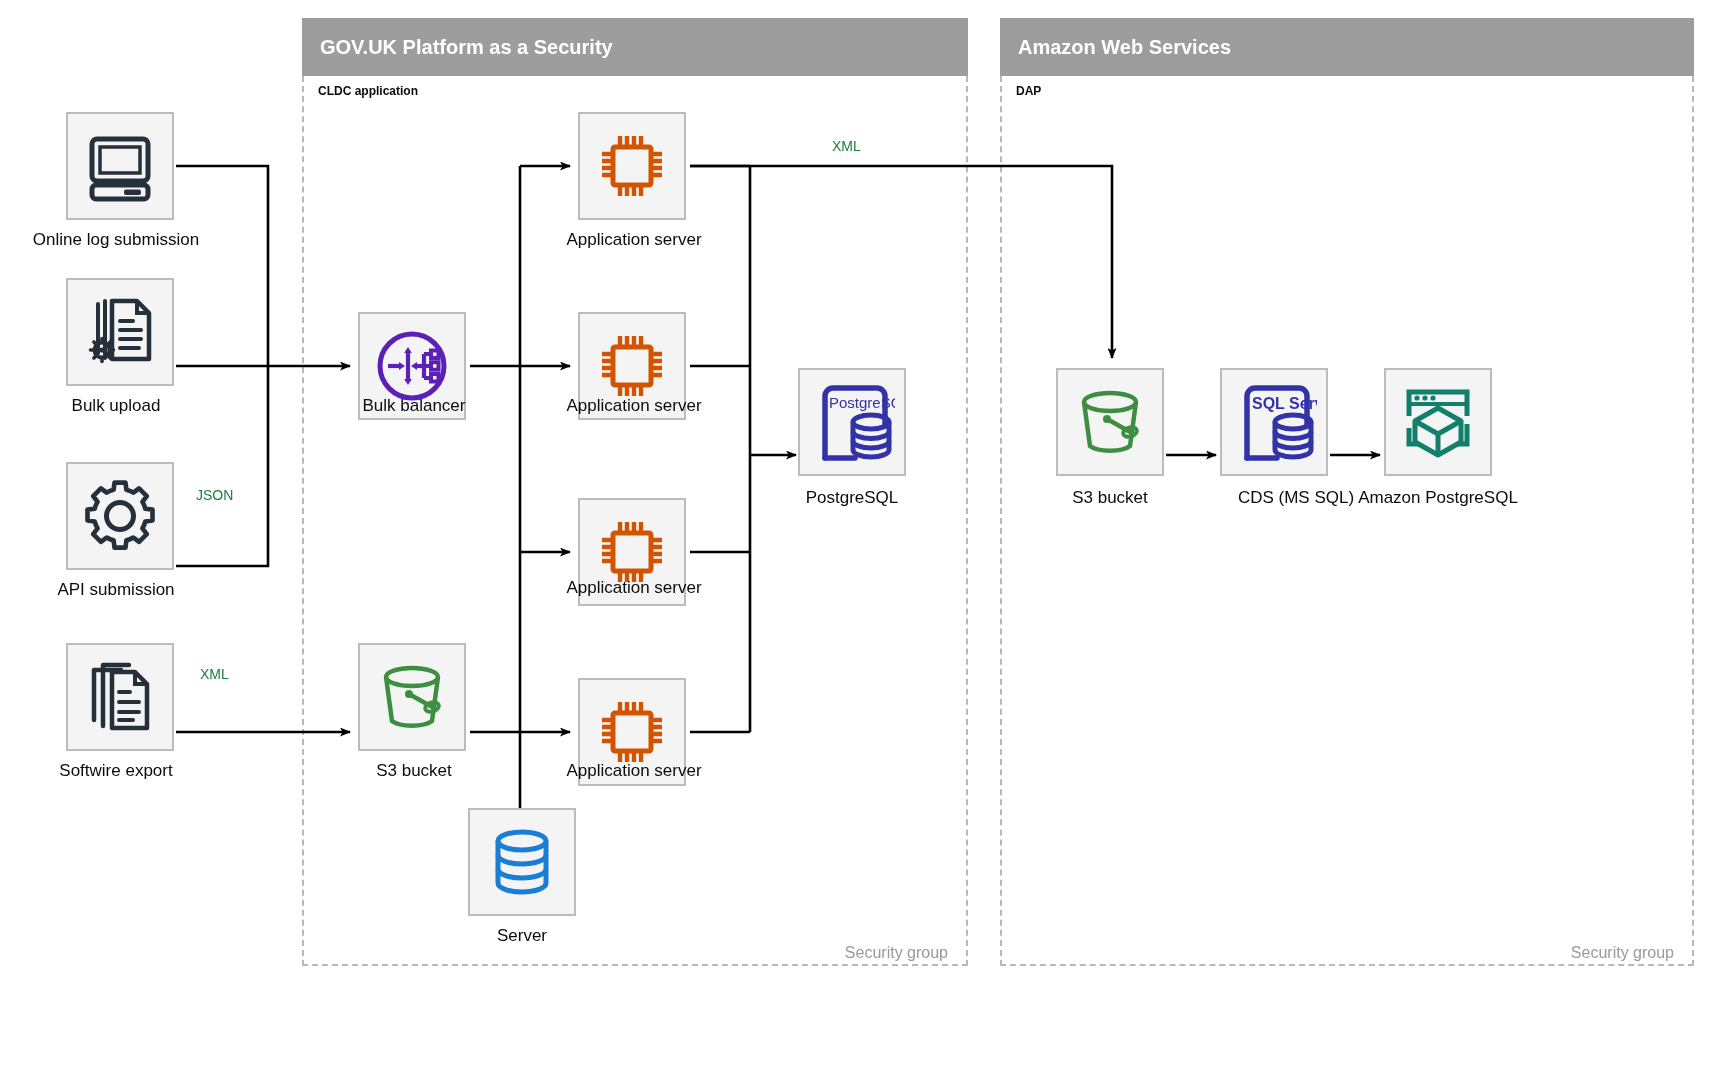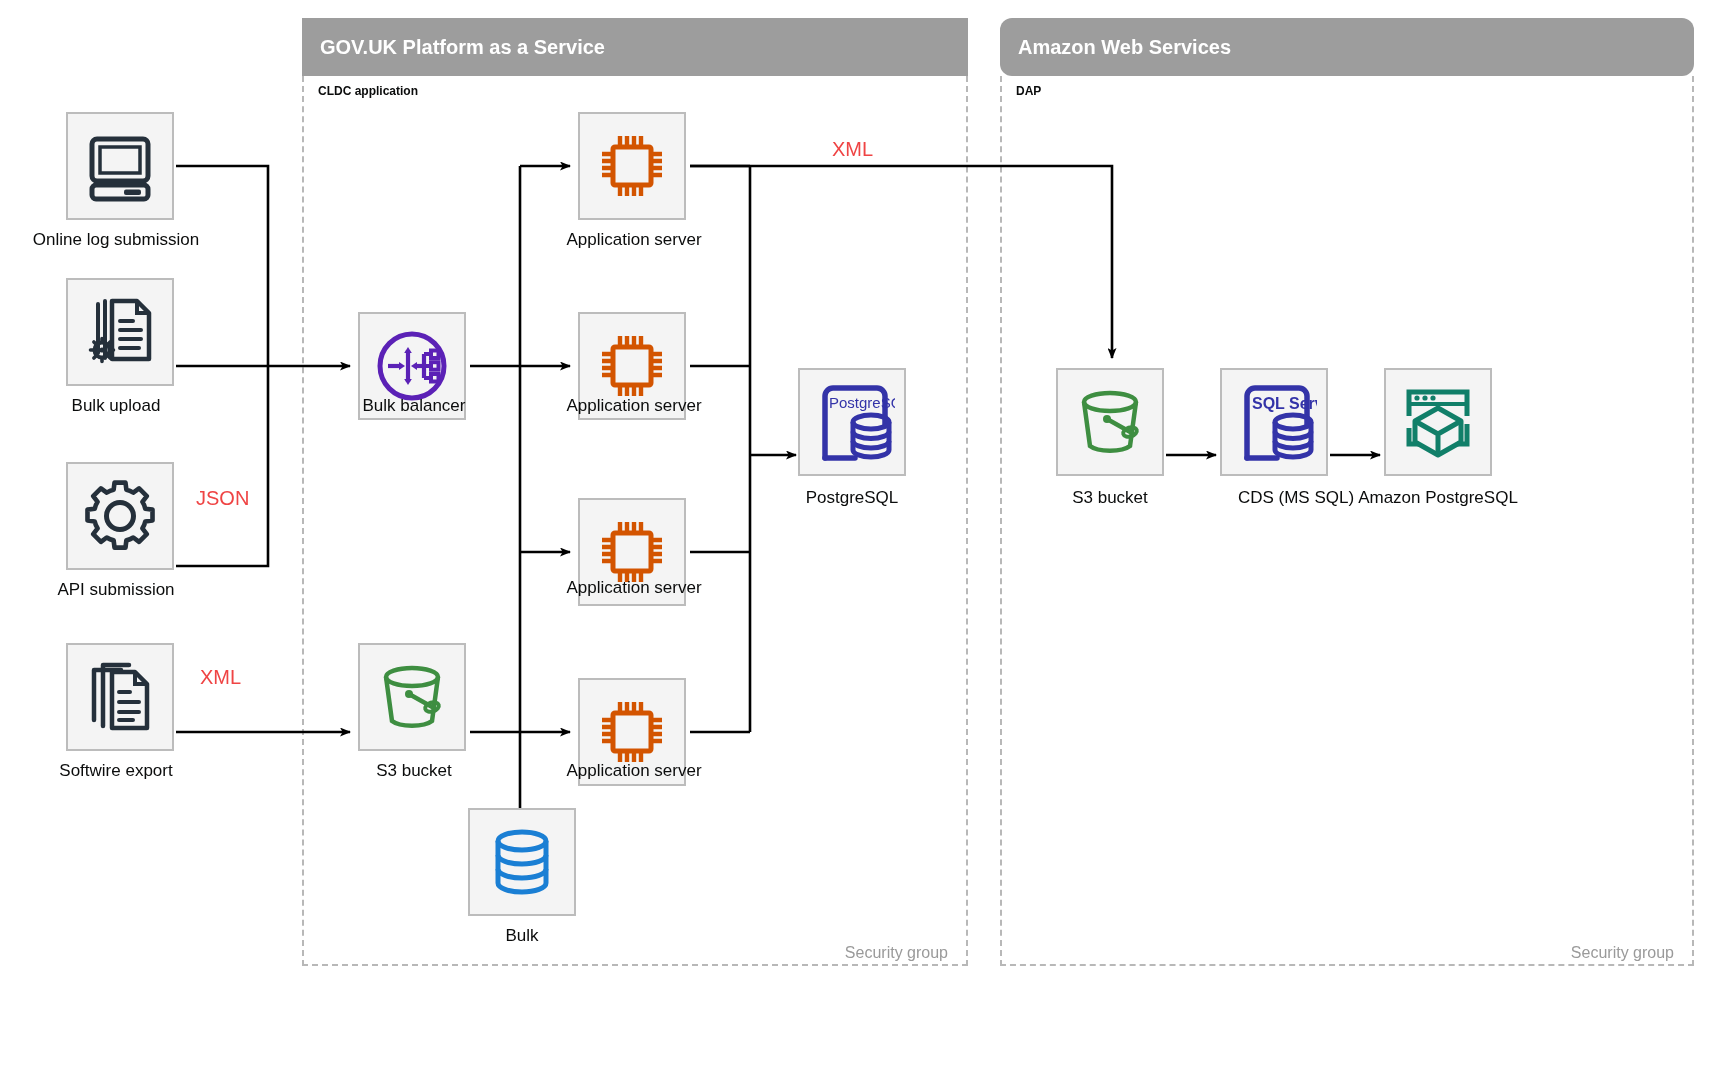--- a/index.html
+++ b/index.html
@@ -63,45 +63,45 @@
   .node svg { display: block; }
   .node-label {
     position: absolute;
     font-size: 17px;
     color: #0b0c0c;
     text-align: center;
     white-space: nowrap;
   }
   .edge-label {
     position: absolute;
-    font-size: 20px;
-    color: #ef4444;
+    font-size: 14px;
+    color: #15803d;
     white-space: nowrap;
   }
   .lines {
     position: absolute;
     left: 0; top: 0;
     width: 1712px;
     height: 1082px;
     pointer-events: none;
   }
 </style>
 </head>
 <body>
 
 <div id="canvas">
 
   <div class="zone-header" style="left:302px; top:18px; width:666px; height:58px;">
-    <span>GOV.UK Platform as a Service</span>
+    <span>GOV.UK Platform as a Security</span>
   </div>
   <div class="zone-dashed" style="left:302px; top:76px; width:666px; height:890px;"></div>
   <div class="zone-sublabel" style="left:318px; top:84px;">CLDC application</div>
   <div class="sec-group-label" style="left:700px; top:944px; width:248px;">Security group</div>
 
-  <div class="zone-header" style="left:1000px; top:18px; width:694px; height:58px;border-radius:12px;">
+  <div class="zone-header" style="left:1000px; top:18px; width:694px; height:58px;">
     <span>Amazon Web Services</span>
   </div>
   <div class="zone-dashed" style="left:1000px; top:76px; width:694px; height:890px;"></div>
   <div class="zone-sublabel" style="left:1016px; top:84px;">DAP</div>
   <div class="sec-group-label" style="left:1426px; top:944px; width:248px;">Security group</div>
 
   <svg class="lines" viewBox="0 0 1712 1082">
     <defs>
       <marker id="arw" markerWidth="11" markerHeight="9" refX="10" refY="4.5" orient="auto" markerUnits="userSpaceOnUse">
         <path d="M0,0 L11,4.5 L0,9 L2.6,4.5 Z" fill="#000000"></path>
@@ -312,21 +312,21 @@
       <svg width="72" height="76" viewBox="0 0 72 76">
         <g fill="none" stroke="#1a7fd4" stroke-width="5">
           <ellipse cx="36" cy="17" rx="24" ry="9"></ellipse>
           <path d="M12 17 L12 59 A24 9 0 0 0 60 59 L60 17"></path>
           <path d="M12 31 A24 9 0 0 0 60 31"></path>
           <path d="M12 45 A24 9 0 0 0 60 45"></path>
         </g>
       </svg>
     </span>
   </div>
-  <div class="node-label" style="left:392px; top:926px; width:260px;">Bulk</div>
+  <div class="node-label" style="left:392px; top:926px; width:260px;">Server</div>
 
   <div class="node" style="left:1056px; top:368px;">
     <span>
       <svg width="80" height="78" viewBox="0 0 80 78">
         <ellipse cx="40" cy="19" rx="26" ry="9" fill="none" stroke="#3e8e41" stroke-width="4.5"></ellipse>
         <path d="M14 19 L20 63 A22 8 0 0 0 60 63 L66 19" fill="none" stroke="#3e8e41" stroke-width="4.5"></path>
         <path d="M37 36 L62 50" fill="none" stroke="#3e8e41" stroke-width="4.5" stroke-linecap="round"></path>
         <circle cx="37" cy="36" r="4" fill="#3e8e41"></circle>
         <ellipse cx="60" cy="49" rx="7" ry="4.5" transform="rotate(-18 60 49)" fill="none" stroke="#3e8e41" stroke-width="4"></ellipse>
       </svg>

